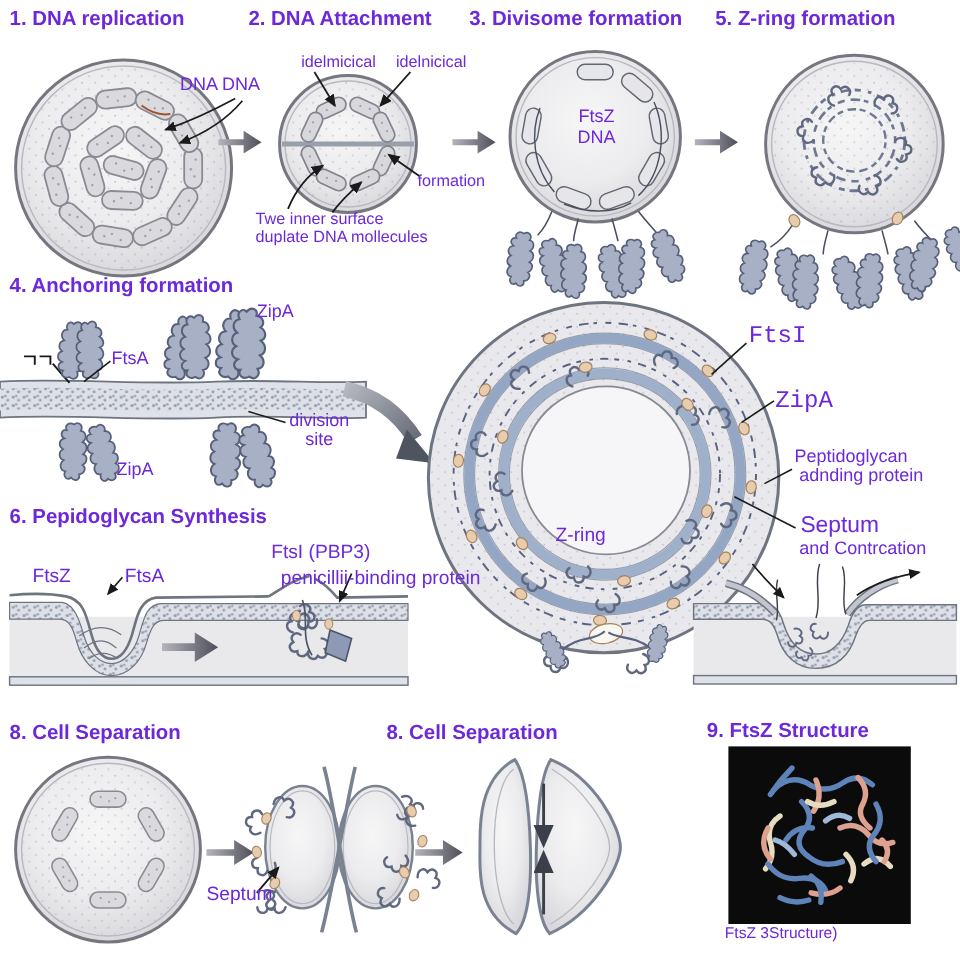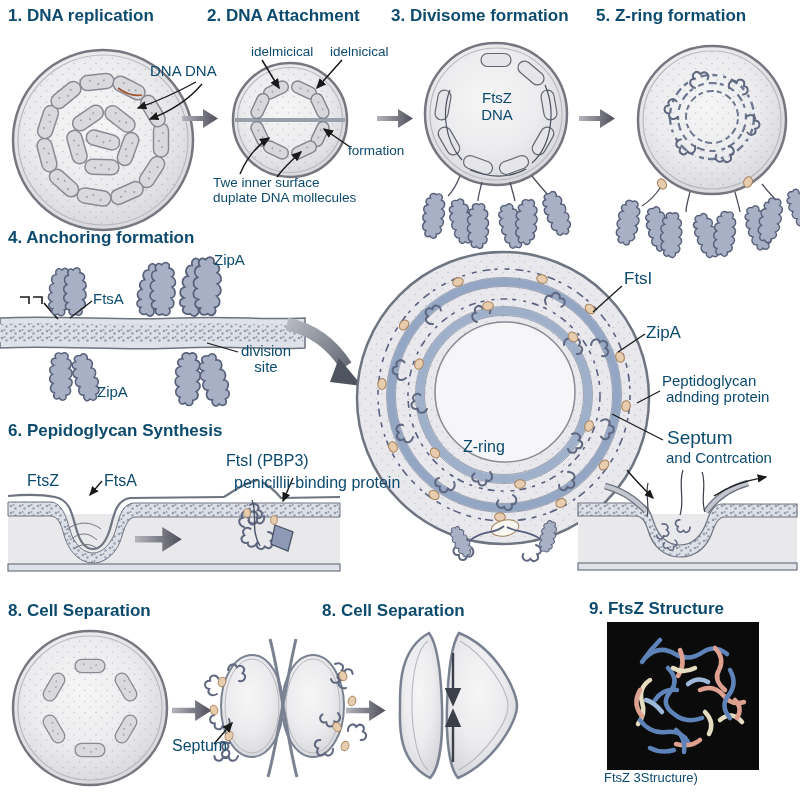--- a/index.html
+++ b/index.html
@@ -1,25 +1,25 @@
 <!DOCTYPE html>
 <html><head>
 <meta charset="utf-8">
 <style>
   html,body{margin:0;padding:0;background:#fff;}
   #canvas{position:relative;width:800px;height:800px;background:#fff;
-    font-family:"Liberation Sans",sans-serif;color:#0c4a6e;overflow:hidden;}
+    font-family:"Liberation Sans",sans-serif;color:#6d28d9;overflow:hidden;}
   #art{position:absolute;left:0;top:0;}
   .txt{position:absolute;white-space:nowrap;line-height:1.08;}
   .title{font-weight:bold;font-size:17px;}
   .lbl{font-size:13.5px;}
   .lbl14{font-size:16px;margin-left:32px;}
   .lbl15{font-size:15px;}
   .lbl16{font-size:16px;}
-  .lbl17{font-size:17px;}
+  .lbl17{font-size:20px;font-family:Liberation Mono, monospace;}
   .lbl19{font-size:19px;}
   .lbl20{font-size:13px;}
   .ctr{transform:translateX(-50%);}
 </style>
 </head>
 <body>
 
 <div id="canvas">
 
 <svg id="art" width="800" height="800" viewBox="0 0 800 800">

